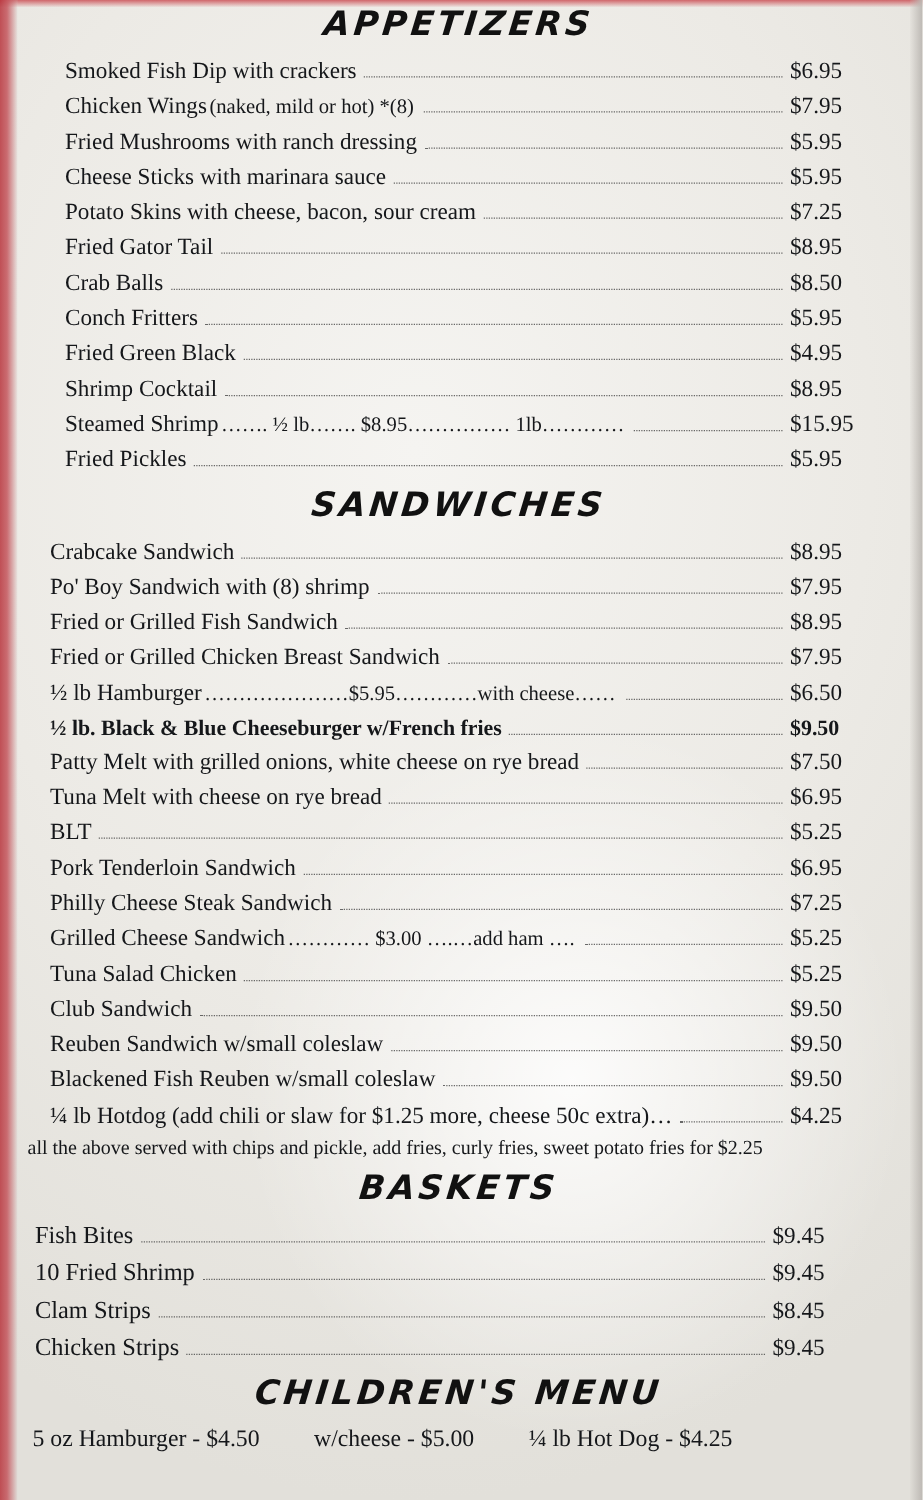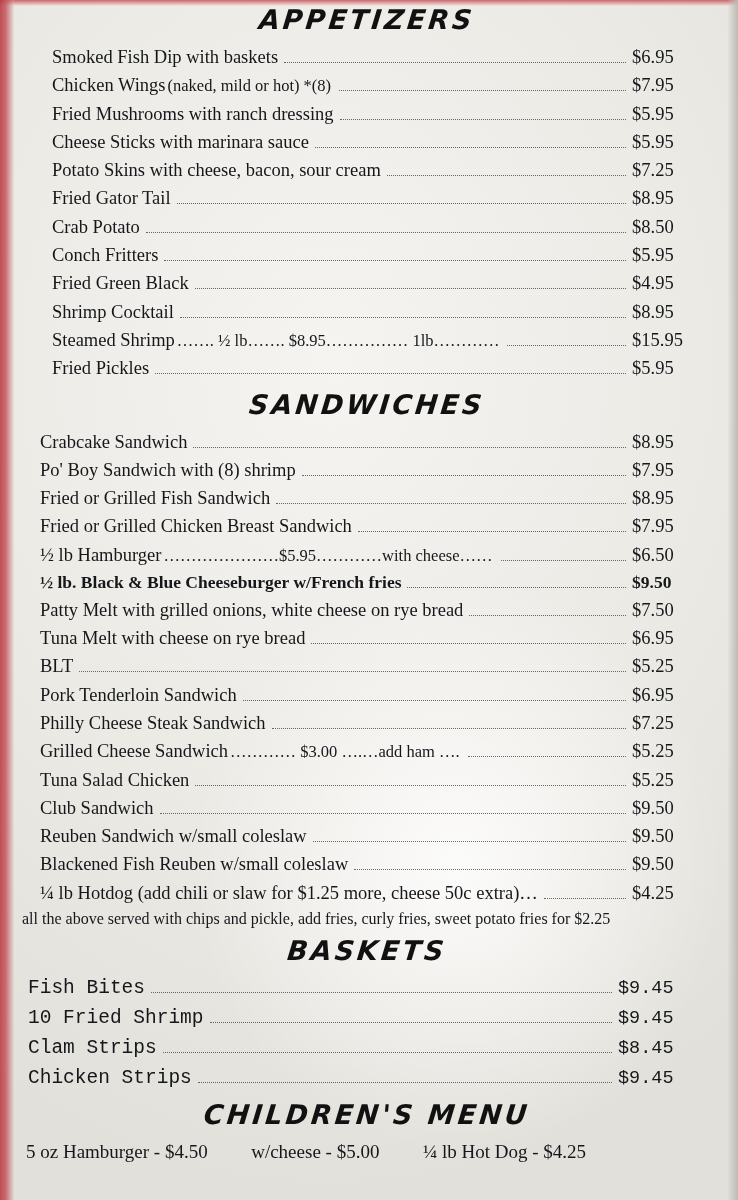--- a/index.html
+++ b/index.html
@@ -113,21 +113,21 @@
   
   #appetizers .items { padding-left: 30px; padding-right: 10px; }
   #appetizers .price { min-width: 70px; }
 
   
   #sandwiches .items { padding-left: 18px; padding-right: 14px; }
   #sandwiches .price { min-width: 66px; }
   .bold-row .name, .bold-row .price { font-weight: 700; font-size: 17.5px; }
 
   
-  #baskets .items { padding-left: 6px; padding-right: 26px; font-family: Liberation Mono, monospace; }
+  #baskets .items { padding-left: 6px; padding-right: 26px; }
   #baskets .row { font-size: 19.5px; }
   #baskets .price { min-width: 68px; }
 
   
   #children .kid-line {
     font-size: 19px;
     line-height: 1.45;
     padding-left: 4px;
   }
   .kid-seg { display: inline-block; }
@@ -147,21 +147,21 @@
 <div class="edge-top"></div>
 <div class="edge-left"></div>
 <div class="edge-right"></div>
 
 <div class="sheet">
 
   <div class="section" id="appetizers">
     <h2 class="section-title">APPETIZERS</h2>
     <ul class="items">
       <li class="row">
-          <span class="name">Smoked Fish Dip with baskets</span>
+          <span class="name">Smoked Fish Dip with crackers</span>
           <span class="dots"></span>
           <span class="price">$6.95</span>
         </li>
       <li class="row">
           <span class="name">Chicken Wings</span>
           <span class="mid">(naked, mild or hot)  *(8)</span>
           <span class="dots"></span>
           <span class="price">$7.95</span>
         </li>
       <li class="row">
@@ -178,21 +178,21 @@
           <span class="name">Potato Skins with cheese, bacon, sour cream</span>
           <span class="dots"></span>
           <span class="price">$7.25</span>
         </li>
       <li class="row">
           <span class="name">Fried Gator Tail</span>
           <span class="dots"></span>
           <span class="price">$8.95</span>
         </li>
       <li class="row">
-          <span class="name">Crab Potato</span>
+          <span class="name">Crab Balls</span>
           <span class="dots"></span>
           <span class="price">$8.50</span>
         </li>
       <li class="row">
           <span class="name">Conch Fritters</span>
           <span class="dots"></span>
           <span class="price">$5.95</span>
         </li>
       <li class="row">
           <span class="name">Fried Green Black</span>

